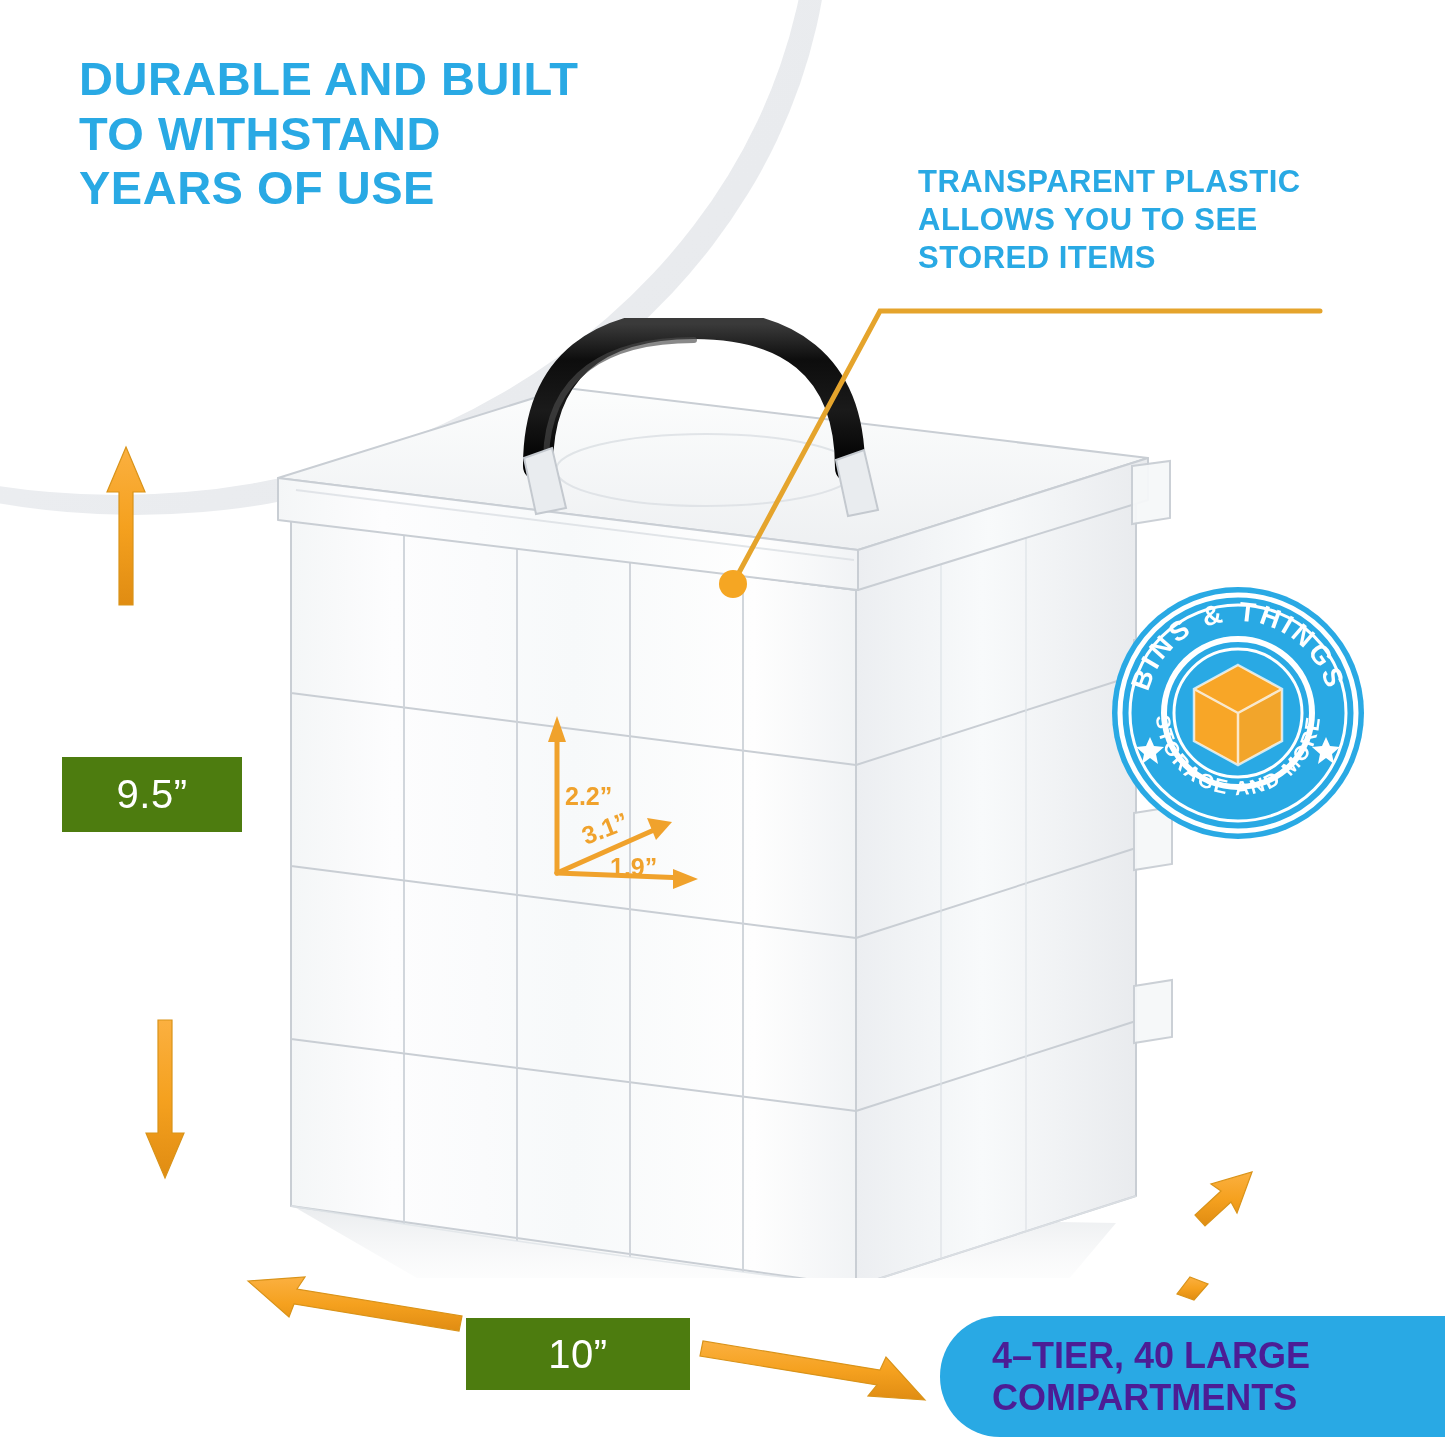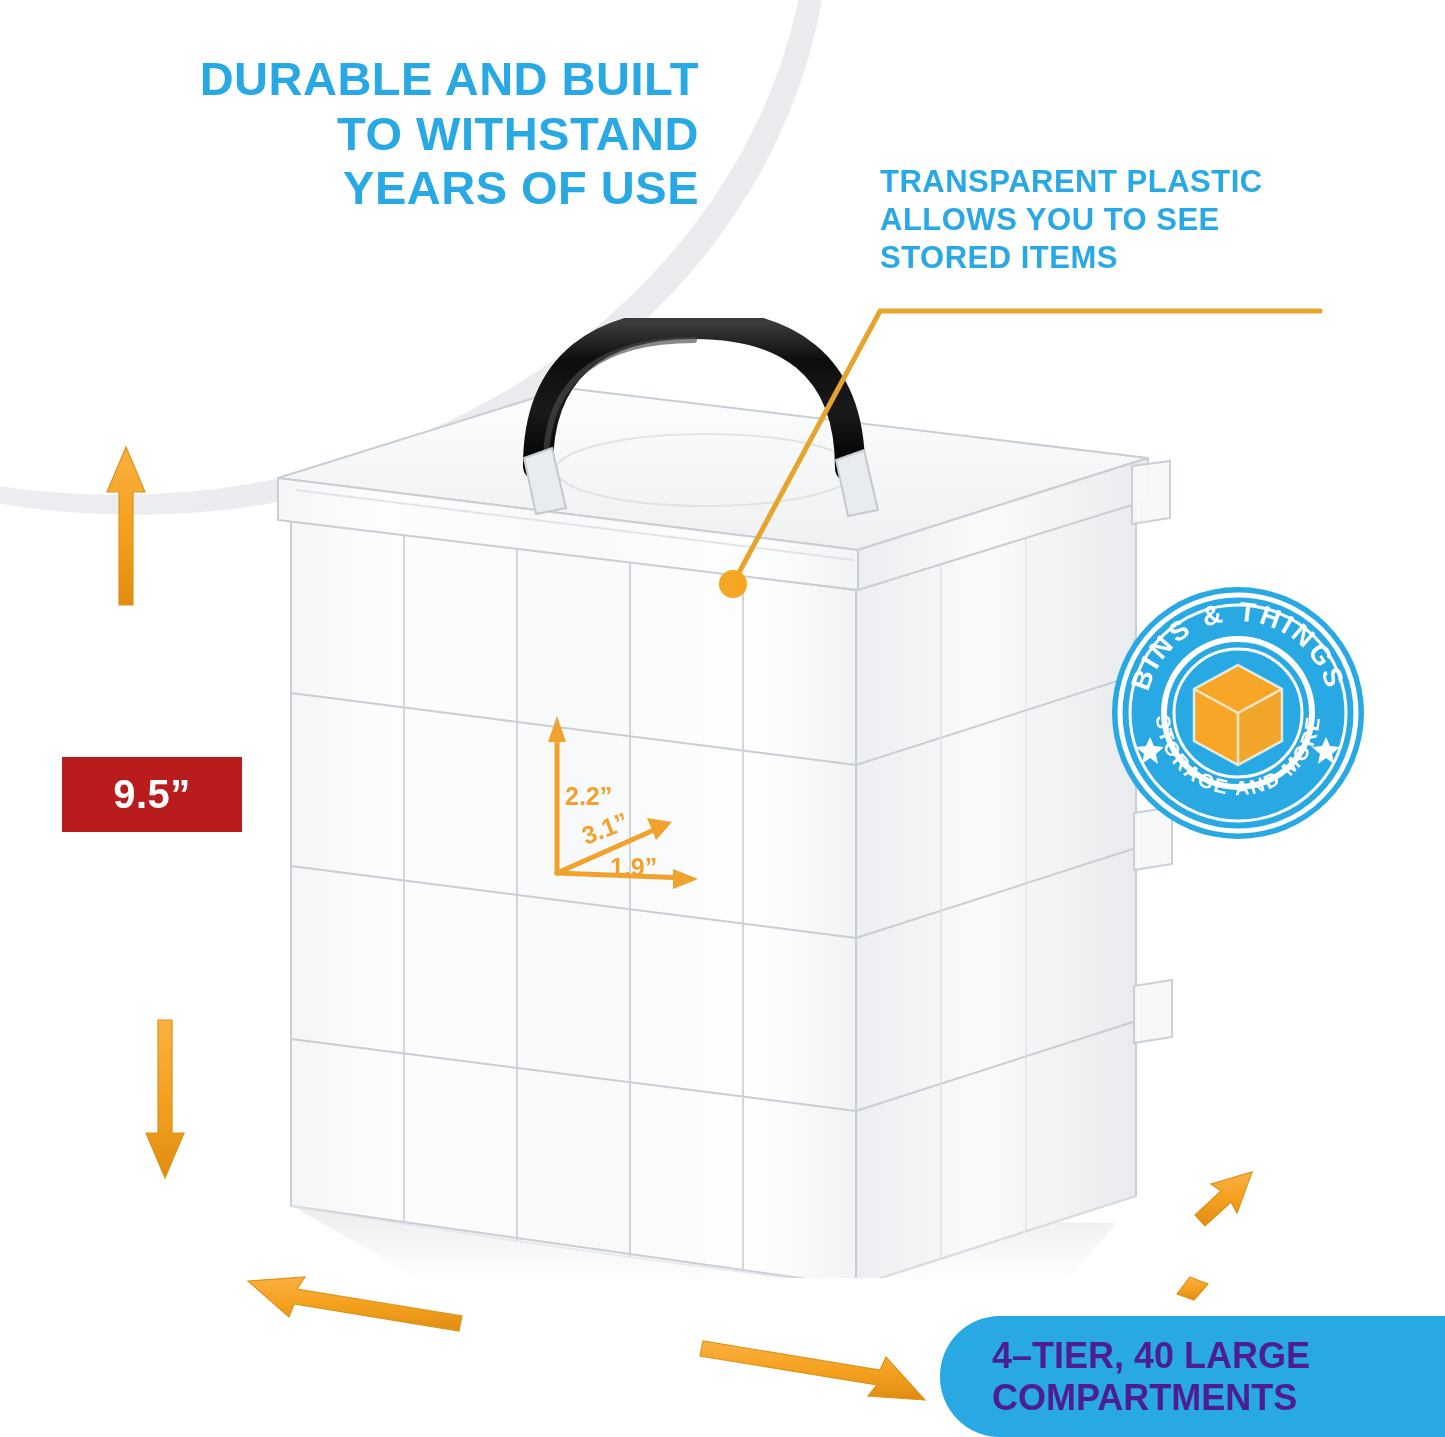--- a/index.html
+++ b/index.html
@@ -55,36 +55,35 @@
     letter-spacing: 0.5px;
     line-height: 1.16;
     z-index: 8;
     white-space: pre-line;
   }
   #headline-main {
     left: 79px;
     top: 52px;
     font-size: 47px;
     width: 620px;
-    text-align: right;
   }
   #headline-secondary {
-    left: 880px;
+    left: 918px;
     top: 163px;
     font-size: 31px;
     width: 470px;
     line-height: 1.22;
   }
 
   
   .dim-chip {
     position: absolute;
-    background: #b91c1c;
+    background: #4d7c0f;
     color: #ffffff;
-    font-weight: bold;
+    font-weight: normal;
     display: flex;
     align-items: center;
     justify-content: center;
     z-index: 9;
     letter-spacing: 0.5px;
   }
   #chip-height { left: 62px;   top: 757px;  width: 180px; height: 75px;  font-size: 40px; }
   #chip-width  { left: 466px;  top: 1318px; width: 224px; height: 72px;  font-size: 40px; }
   #chip-depth  { left: 1104px; top: 1200px; width: 210px; height: 72px;  font-size: 40px; }
 
@@ -323,20 +322,21 @@
   <div class="headline" id="headline-main">DURABLE AND BUILT
 TO WITHSTAND
 YEARS OF USE</div>
 
   <div class="headline" id="headline-secondary">TRANSPARENT PLASTIC
 ALLOWS YOU TO SEE
 STORED ITEMS</div>
 
   <div class="dim-chip" id="chip-height">9.5”</div>
 
+  <div class="dim-chip" id="chip-width">10”</div>
 
 
   <svg id="overlay-top" viewBox="0 0 1445 1437" xmlns="http://www.w3.org/2000/svg">
     <text id="lbl-h" x="565" y="805" fill="#f0a22c" font-family="Liberation Sans, sans-serif" font-size="25" font-weight="bold">2.2”</text>
     <text id="lbl-d" x="586" y="845" fill="#f0a22c" transform="rotate(-21 586 845)" font-family="Liberation Sans, sans-serif" font-size="25" font-weight="bold">3.1”</text>
     <text id="lbl-w" x="610" y="876" fill="#f0a22c" font-family="Liberation Sans, sans-serif" font-size="25" font-weight="bold">1.9”</text>
   </svg>
 
   <div id="logo-badge">
     <svg viewBox="0 0 256 256" xmlns="http://www.w3.org/2000/svg">

